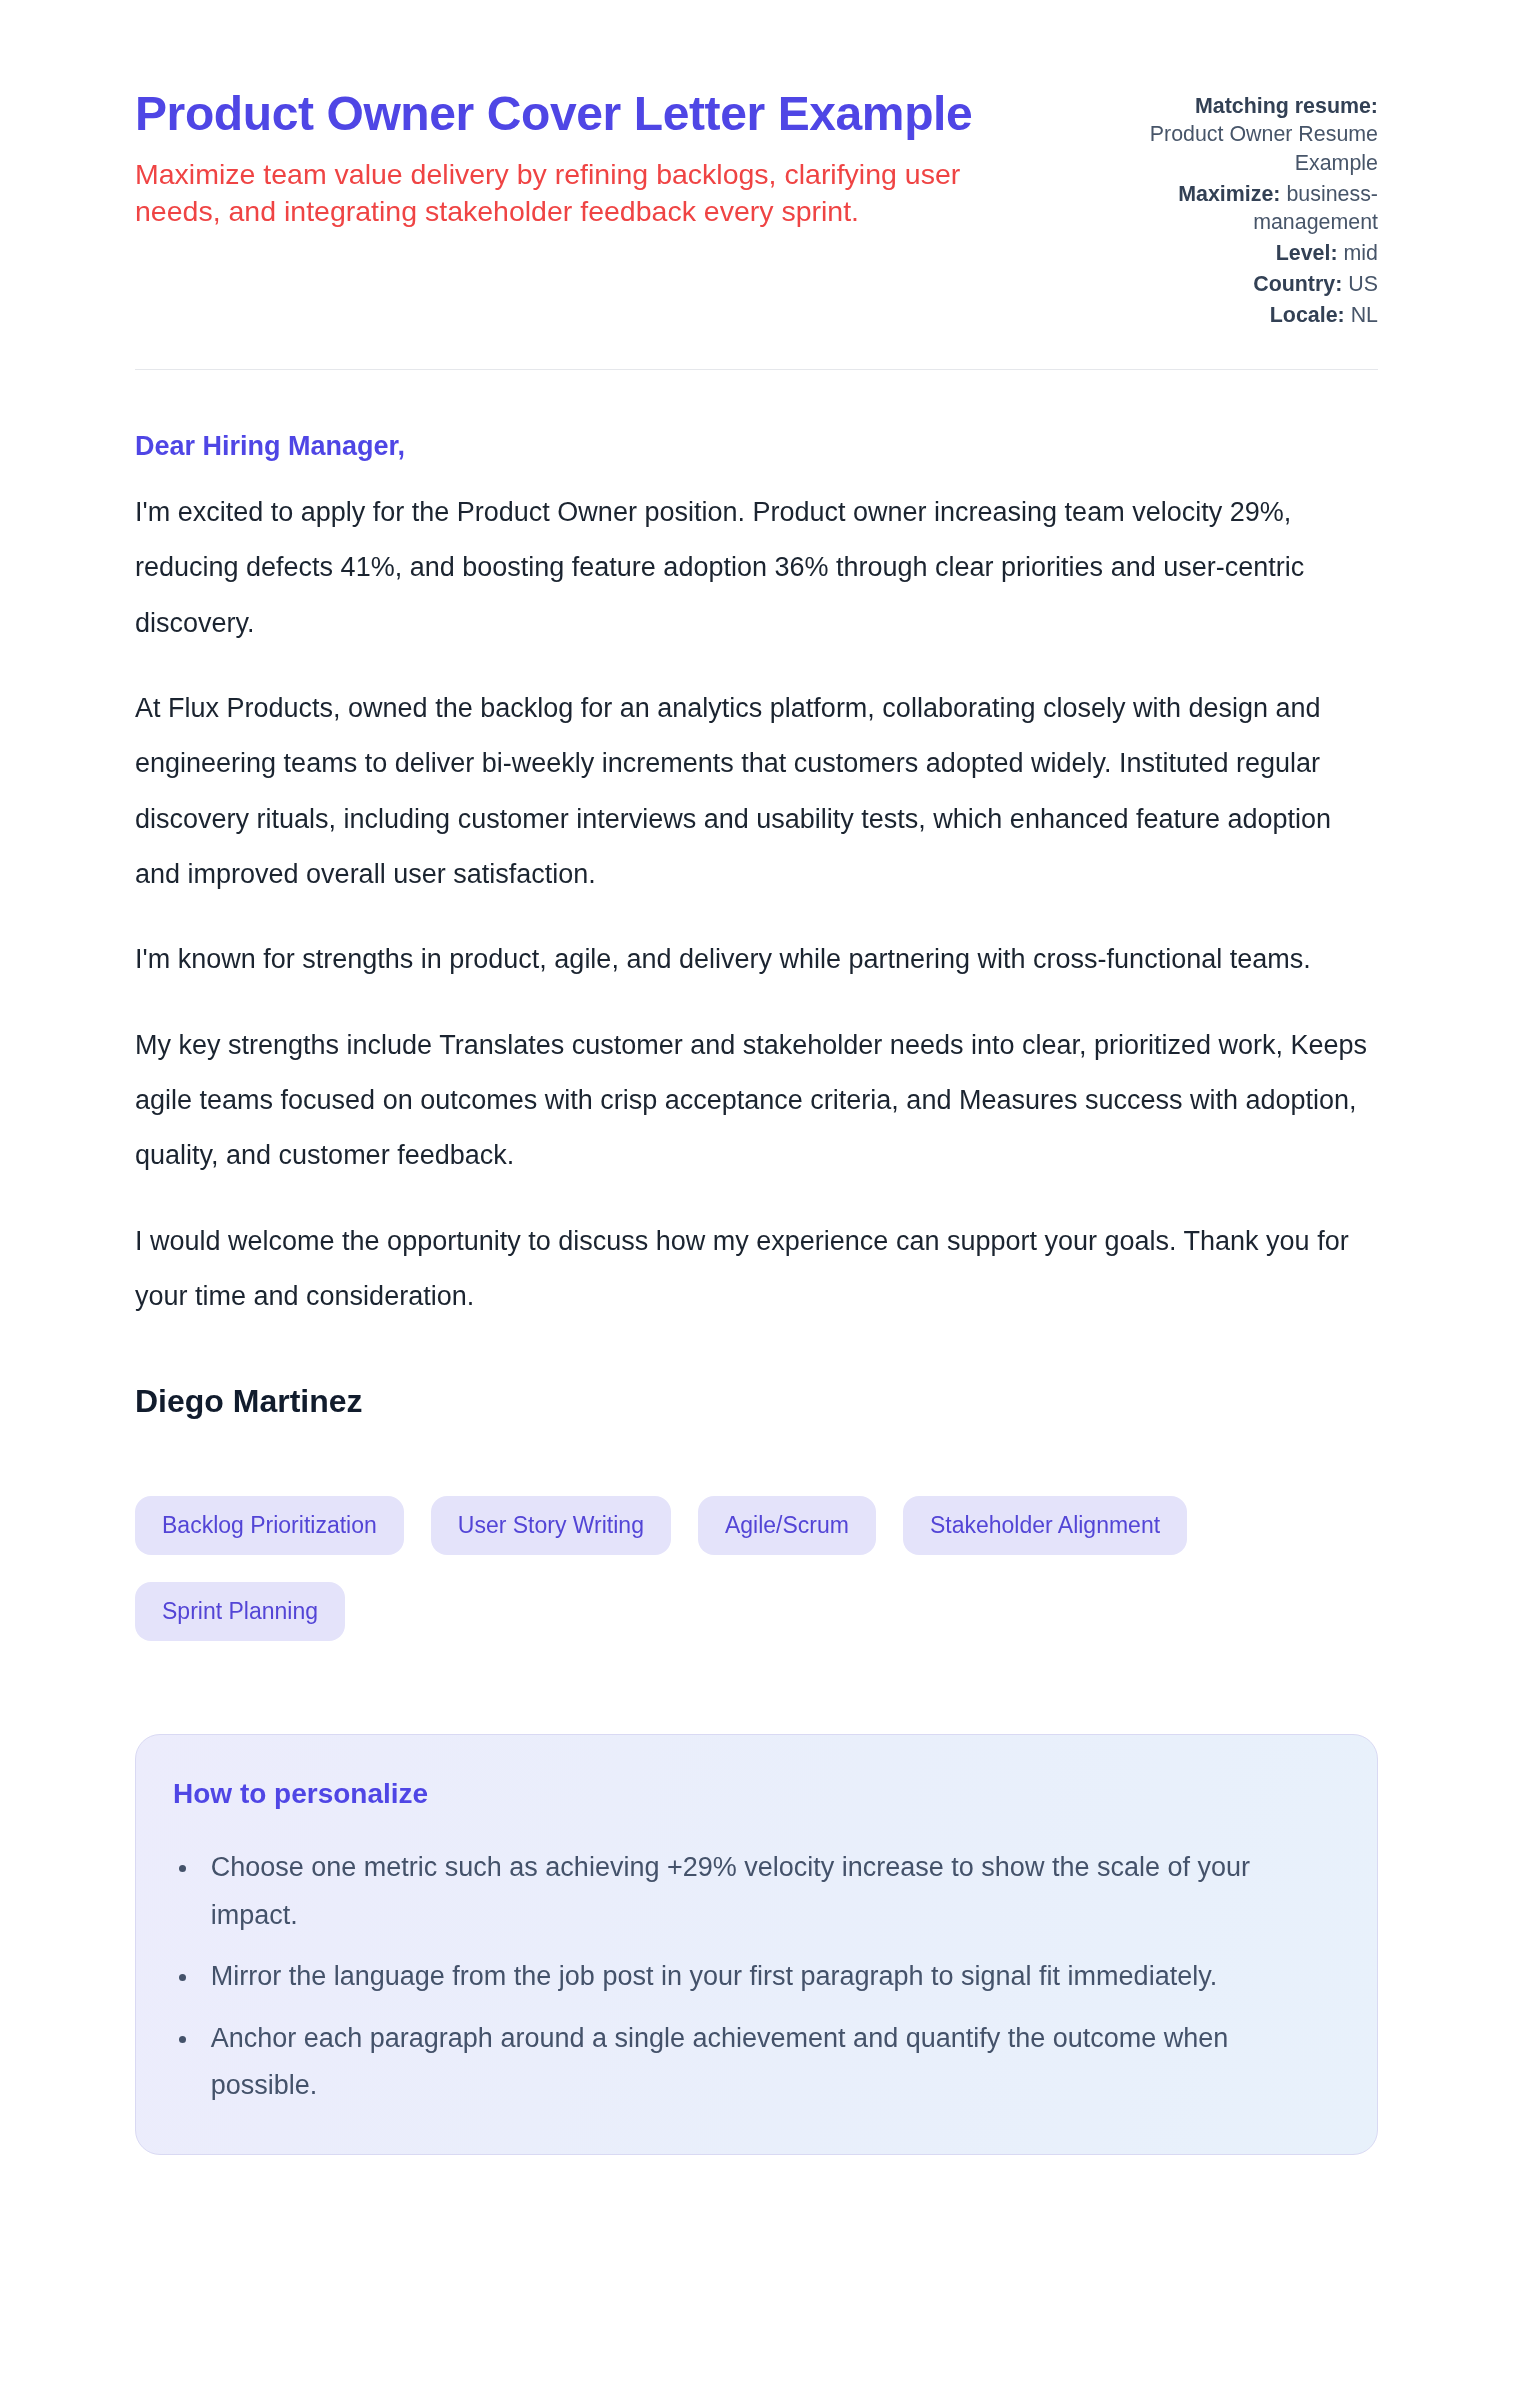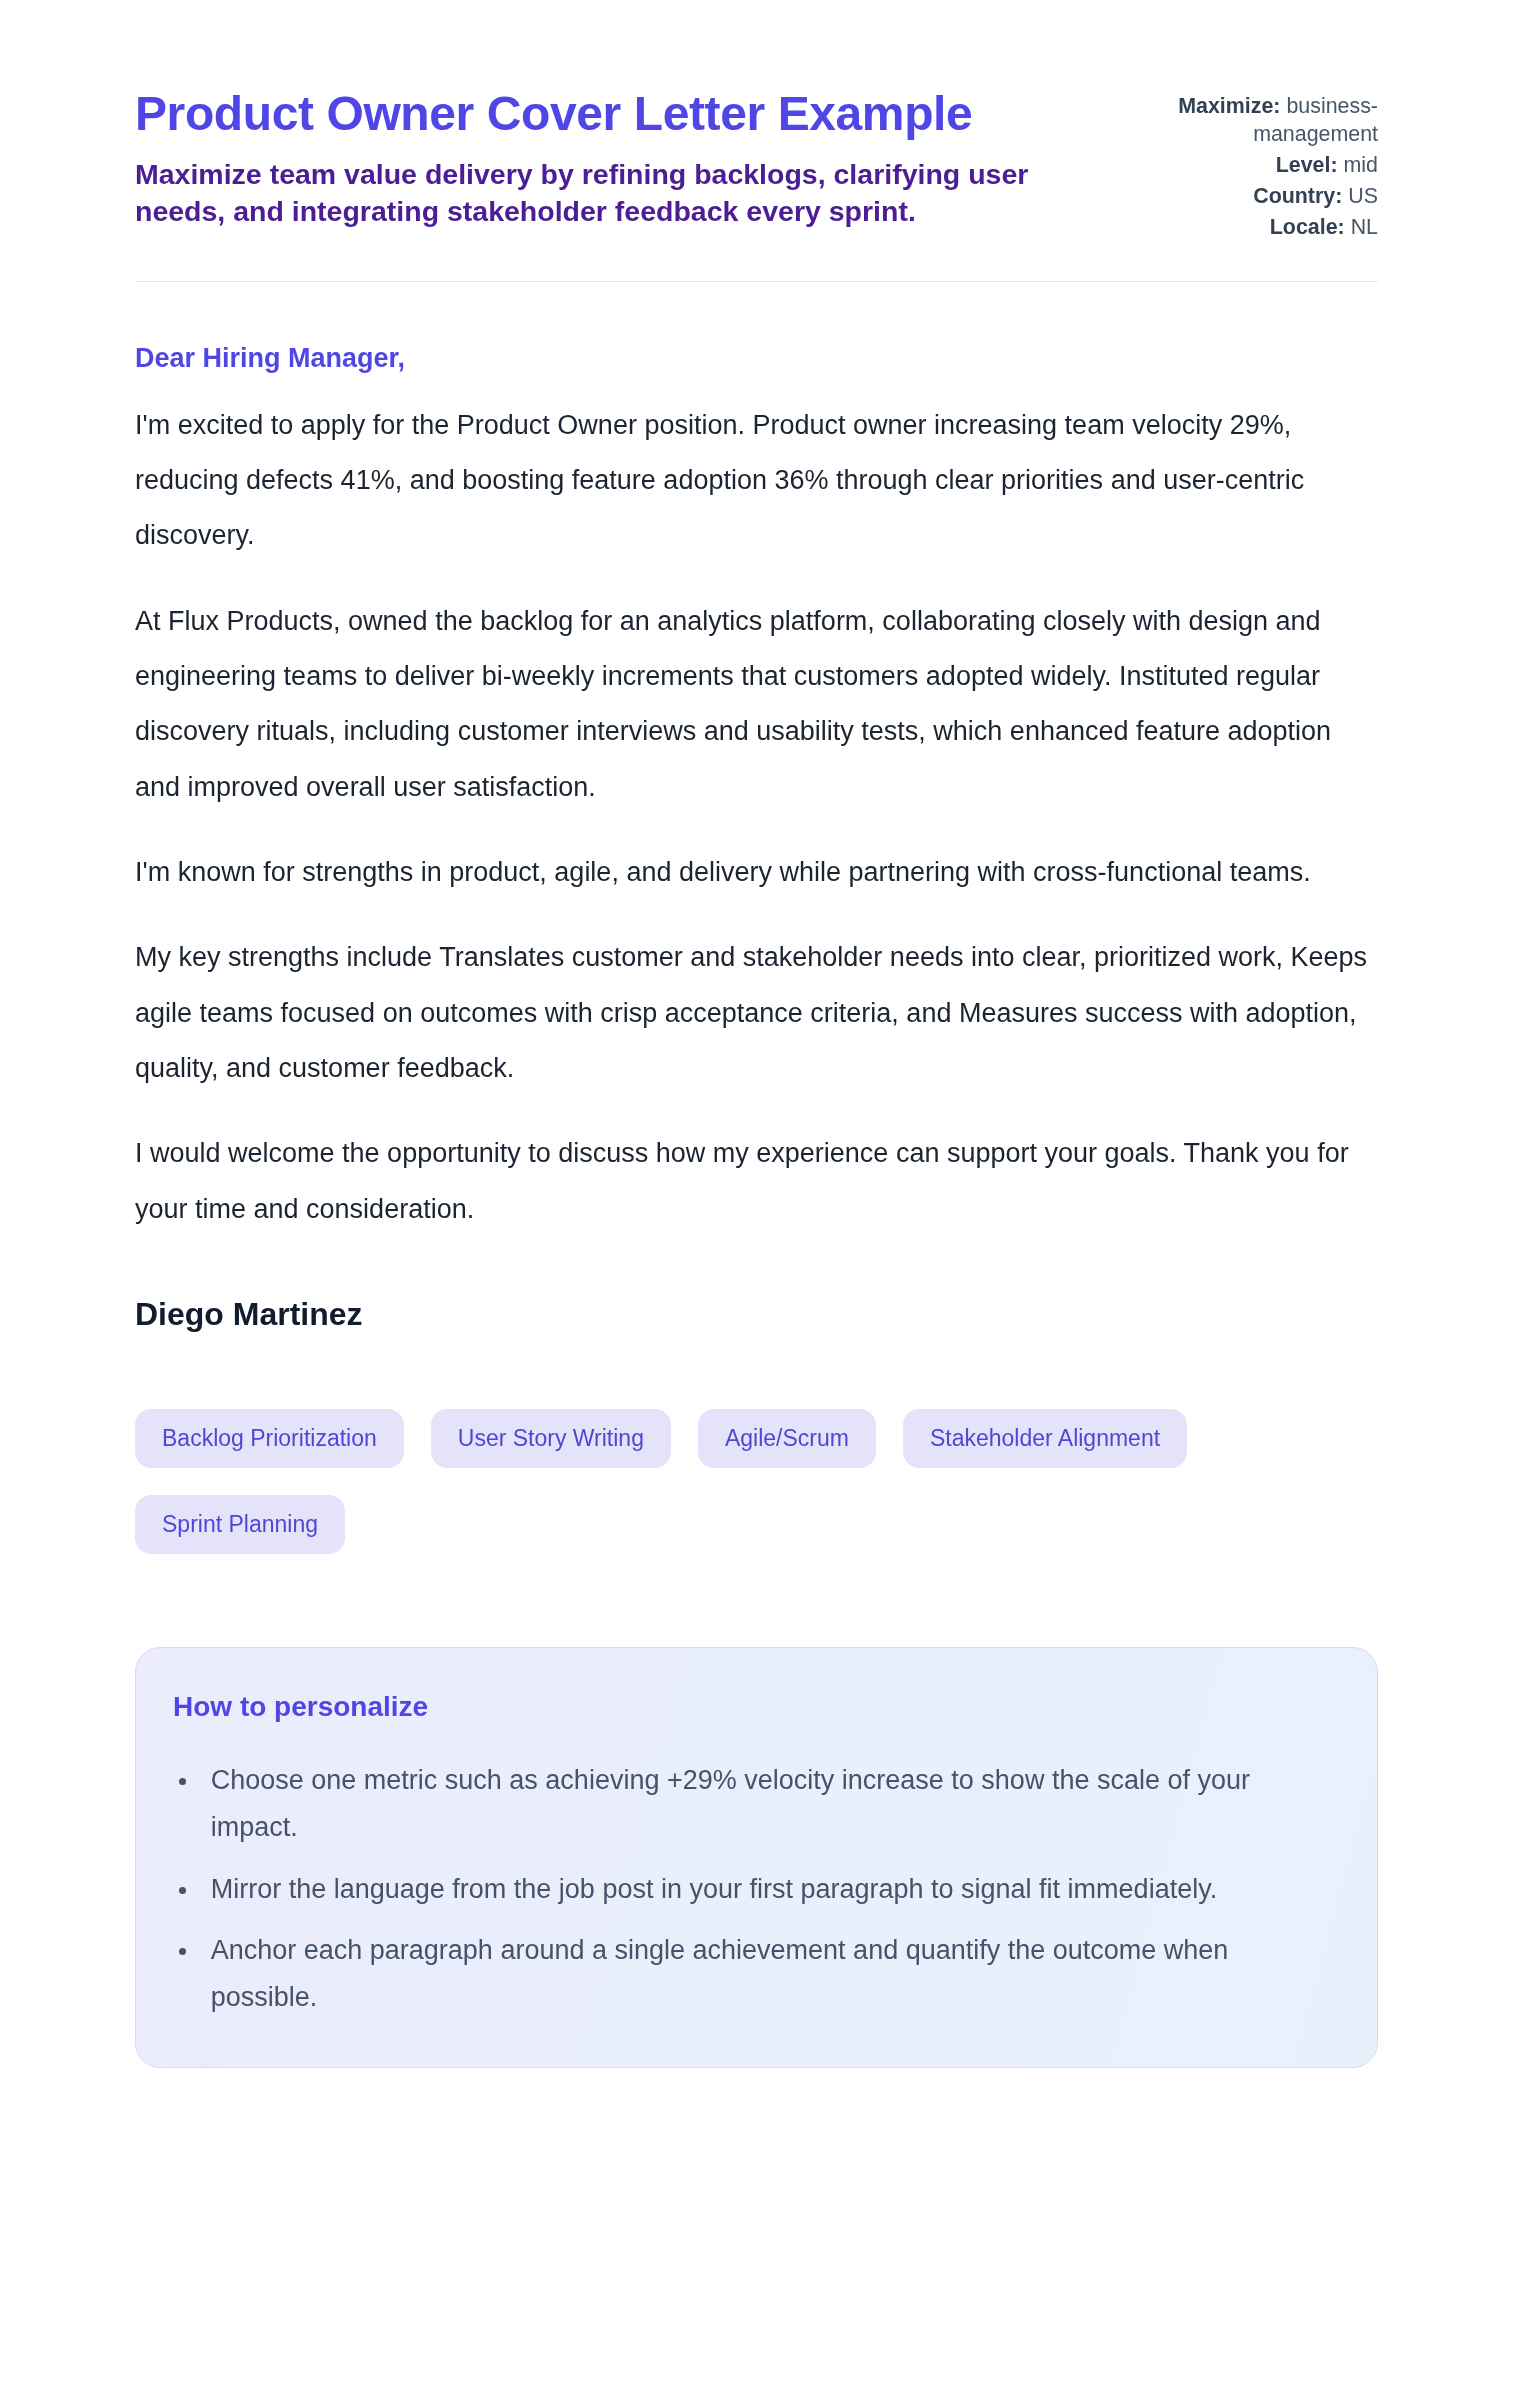--- a/index.html
+++ b/index.html
@@ -16,22 +16,22 @@
   .header{display:flex;justify-content:space-between;align-items:flex-start;}
   .header-left{max-width:899px;}
   .page-title{
     margin:0;
     font-size:48px;line-height:1.22;font-weight:bold;
     color:#4F46E5;letter-spacing:-0.4px;
     max-width:890px;
   }
   .page-subtitle{
     margin:12.5px 0 0 0;
-    font-size:28.5px;line-height:1.3;font-weight:bold;
-    color:#4c1d95;
+    font-size:28.5px;line-height:1.3;font-weight:normal;
+    color:#ef4444;
     max-width:899px;
   }
   .meta{
     flex-shrink:0;width:242px;
     text-align:right;
     font-size:21.4px;line-height:1.32;
     color:#475569;
     padding-top:7.1px;
   }
   .meta-entry{margin:0 0 2.7px 0;}
@@ -110,20 +110,21 @@
 
 <div class="page">
 
   <header class="header">
     <div class="header-left">
       <h1 class="page-title">Product Owner Cover Letter Example</h1>
       <p class="page-subtitle">Maximize team value delivery by refining backlogs, clarifying user needs, and integrating stakeholder feedback every sprint.</p>
     </div>
     <aside class="meta">
 
+        <div class="meta-entry"><span class="meta-label">Matching resume:</span> <span class="meta-value">Product Owner Resume Example</span></div>
 
         <div class="meta-entry"><span class="meta-label">Maximize:</span> <span class="meta-value">business-management</span></div>
 
         <div class="meta-entry"><span class="meta-label">Level:</span> <span class="meta-value">mid</span></div>
 
         <div class="meta-entry"><span class="meta-label">Country:</span> <span class="meta-value">US</span></div>
 
         <div class="meta-entry"><span class="meta-label">Locale:</span> <span class="meta-value">NL</span></div>
       </aside>
   </header>

